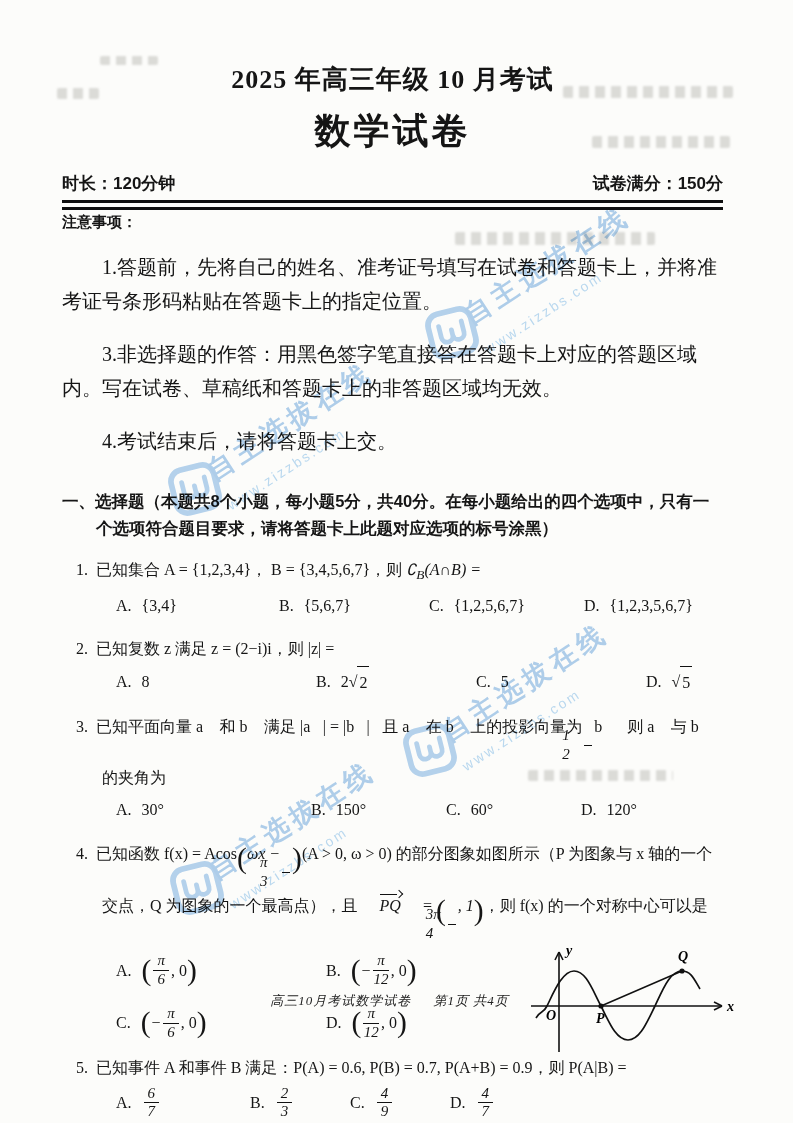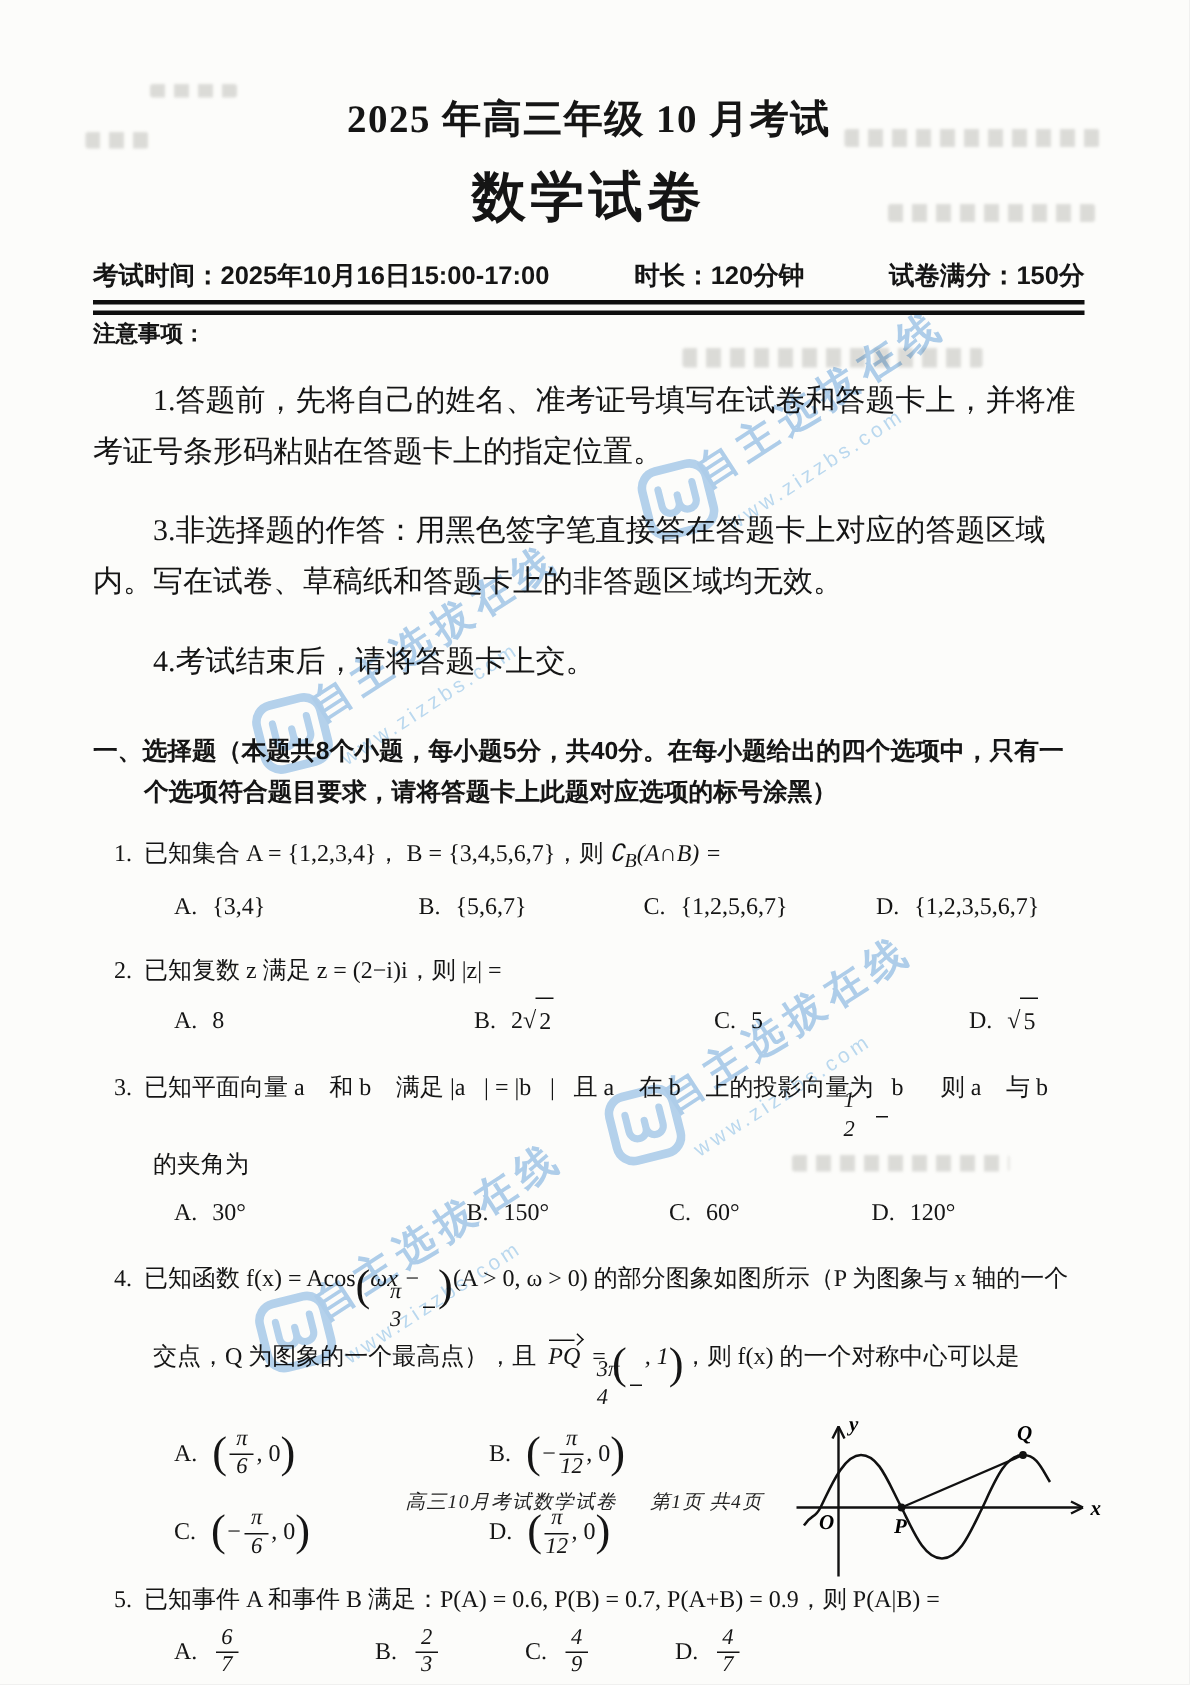--- a/index.html
+++ b/index.html
@@ -33,21 +33,21 @@
 
   
   .m{font-style:italic;}
   .frac{display:inline-flex;flex-direction:column;align-items:center;vertical-align:-0.55em;
         line-height:1.05;font-size:15px;font-style:italic;margin:0 2px;}
   .frac .fn{border-bottom:1.3px solid #111;padding:0 4px 1px;}
   .frac .fd{padding-top:1px;}
   .bigp{font-size:1.85em;font-weight:400;vertical-align:-0.32em;line-height:.8;font-style:normal;}
   .radsym{font-style:normal;}
   .radarg{border-top:1.3px solid #111;padding:1px 2px 0;}
-  .vecover{position:relative;font-style:italic;margin:0 4px;}
+  .vecover{position:relative;font-style:italic;margin:0 18px;}
   .vecover::before{content:"";position:absolute;left:0;right:4px;top:-3px;border-top:1.4px solid #111;}
   .vecover::after{content:"";position:absolute;right:-1px;top:-6px;width:5px;height:5px;
         border-top:1.4px solid #111;border-right:1.4px solid #111;transform:rotate(45deg);}
 
   
   .q4grid{position:relative;display:grid;grid-template-columns:210px 230px;row-gap:18px;
         margin:12px 0 0 40px;font-size:16px;}
   .graphbox{position:absolute;left:410px;top:-14px;width:215px;height:122px;}
 
   
@@ -84,21 +84,20 @@
   <div class="ghost" style="left:455px;top:232px;width:200px;height:13px;"></div>
   <div class="ghost" style="left:57px;top:88px;width:42px;height:11px;"></div>
   <div class="ghost" style="left:100px;top:56px;width:58px;height:9px;"></div>
   <div class="ghost" style="left:528px;top:770px;width:145px;height:11px;"></div>
 
   <div class="content">
     <div class="t1">2025 年高三年级 10 月考试</div>
     <div class="t2">数学试卷</div>
 
     <div class="inforow">
-      <span>考试时间：2025年10月16日15:00-17:00</span>
       <span>时长：120分钟</span>
       <span>试卷满分：150分</span>
     </div>
     <div class="rule"></div>
 
     <div class="noteslabel">注意事项：</div>
     <div class="note">1.答题前，先将自己的姓名、准考证号填写在试卷和答题卡上，并将准考证号条形码粘贴在答题卡上的指定位置。</div>
     <div class="note">3.非选择题的作答：用黑色签字笔直接答在答题卡上对应的答题区域内。写在试卷、草稿纸和答题卡上的非答题区域均无效。</div>
     <div class="note">4.考试结束后，请将答题卡上交。</div>
 

